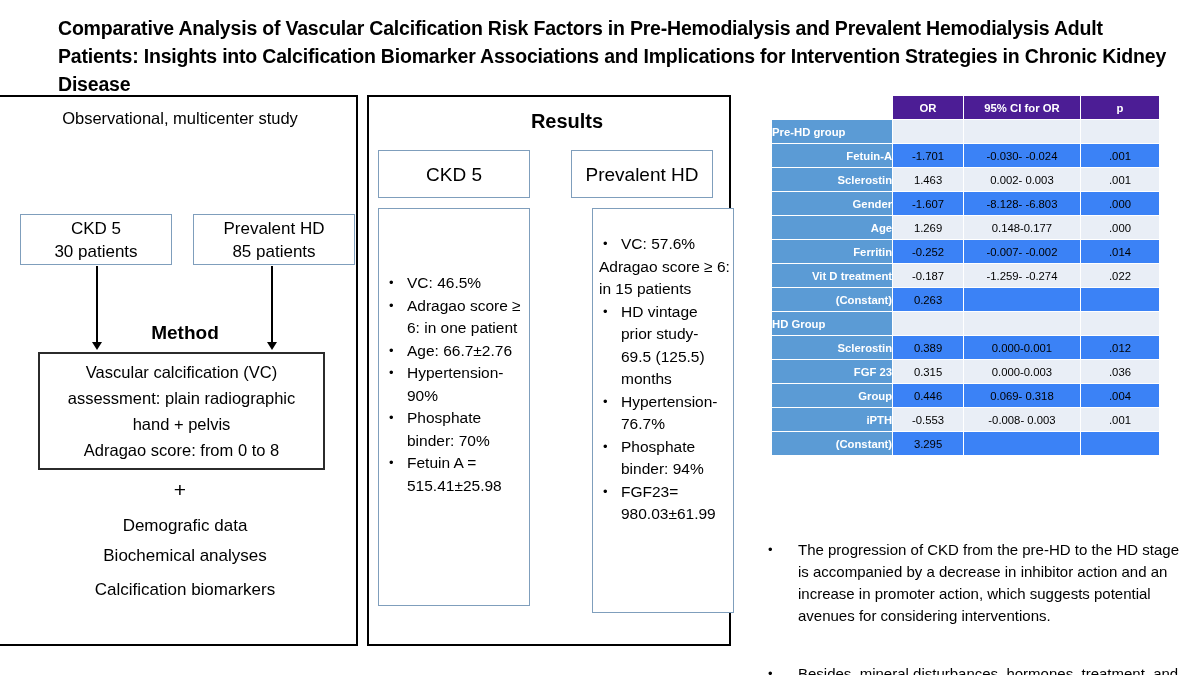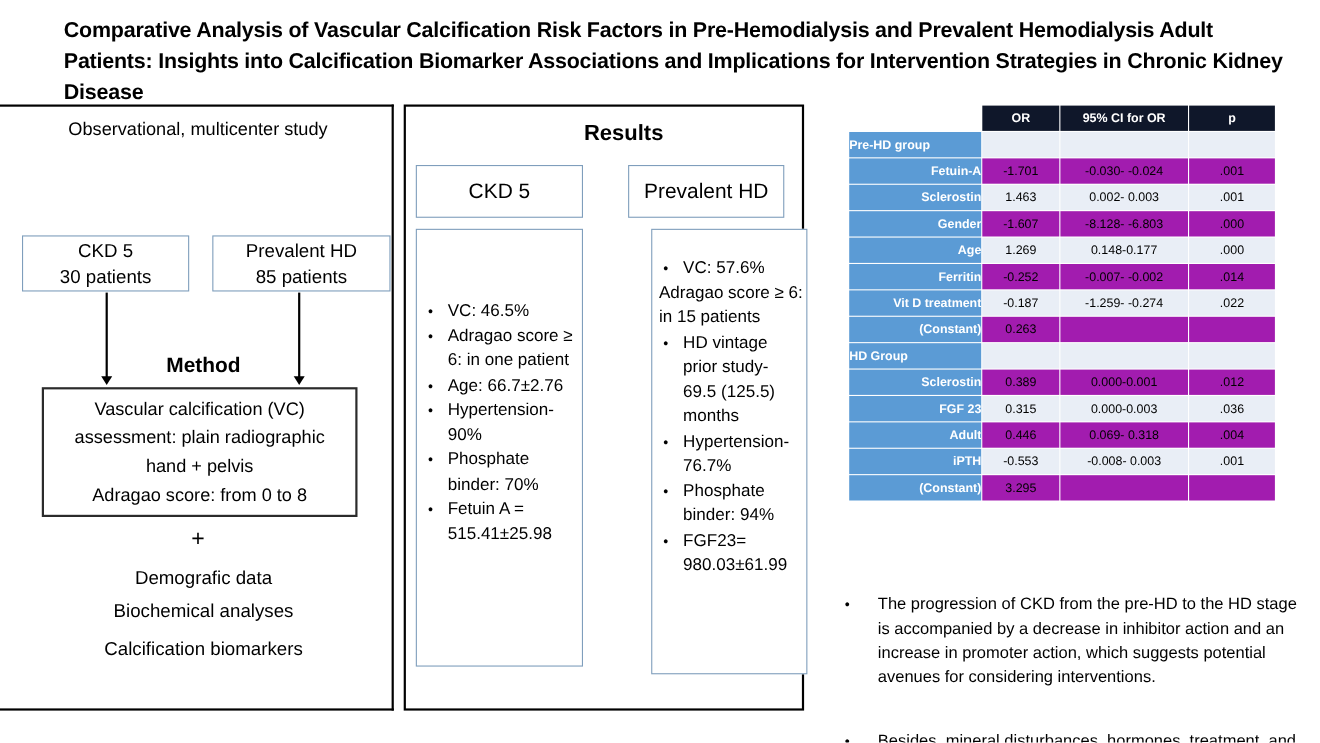--- a/index.html
+++ b/index.html
@@ -94,27 +94,27 @@
   }
   #stats-table td,#stats-table th{
     padding:0;margin:0;height:23px;font-size:11.3px;
     font-family:"Liberation Sans", sans-serif;vertical-align:middle;
   }
   .col-label{width:117px;}
   .col-or{width:68px;}
   .col-ci{width:113px;}
   .col-p{width:76px;}
 
-  th.hdr{background:#0f172a;color:#ffffff;font-weight:bold;text-align:center;font-size:11.5px;}
+  th.hdr{background:#4c1d95;color:#ffffff;font-weight:bold;text-align:center;font-size:11.5px;}
   th.hdr.blank{background:#ffffff;}
   td.lbl{background:#5b9bd5;color:#ffffff;font-weight:bold;text-align:right;
          padding-right:2px;overflow:hidden;white-space:nowrap;}
   td.lbl.grouphdr{text-align:left;padding-left:3px;}
   td.val{text-align:center;color:#000;}
-  tr.shade td.val{background:#a21caf;}
+  tr.shade td.val{background:#3b82f6;}
   tr.plain td.val{background:#e9eef6;}
 
   
   #conclusions{position:absolute;left:762px;top:503px;width:420px;}
   #conclusions ul{list-style:none;margin:0;padding:0;}
   #conclusions li{
     position:relative;padding-left:36px;font-size:15px;line-height:22px;
     margin-bottom:1px;
     margin-top:36px;
   }
@@ -279,21 +279,21 @@
           <td class="val">0.000-0.001</td>
           <td class="val">.012</td>
         </tr>
         <tr class="plain">
           <td class="lbl">FGF 23</td>
           <td class="val">0.315</td>
           <td class="val">0.000-0.003</td>
           <td class="val">.036</td>
         </tr>
         <tr class="shade">
-          <td class="lbl">Adult</td>
+          <td class="lbl">Group</td>
           <td class="val">0.446</td>
           <td class="val">0.069- 0.318</td>
           <td class="val">.004</td>
         </tr>
         <tr class="plain">
           <td class="lbl">iPTH</td>
           <td class="val">-0.553</td>
           <td class="val">-0.008- 0.003</td>
           <td class="val">.001</td>
         </tr>

